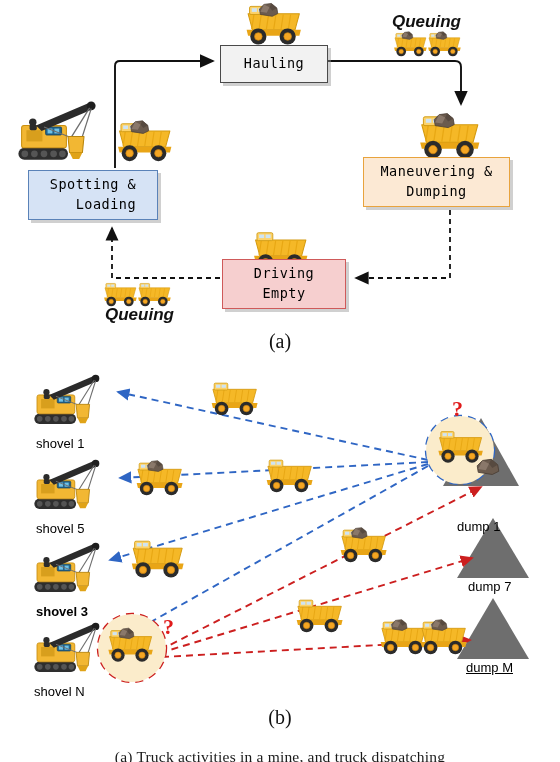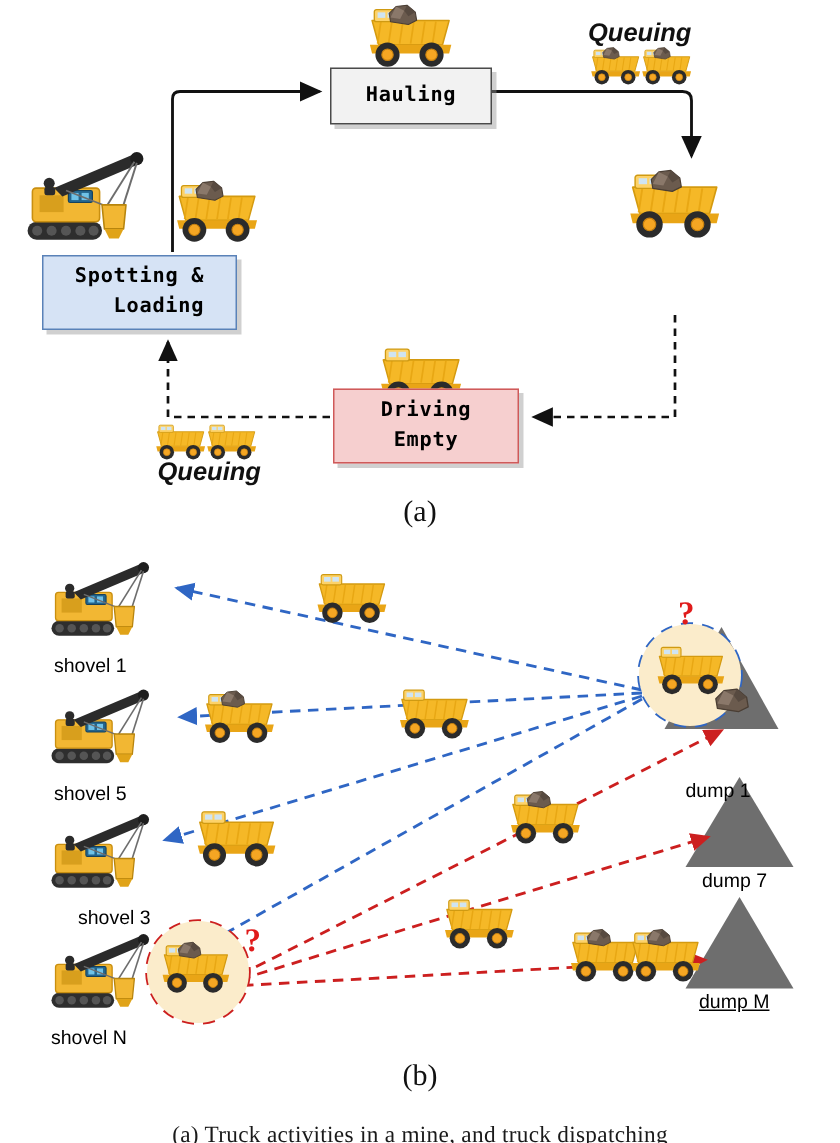--- a/index.html
+++ b/index.html
@@ -8,21 +8,21 @@
     width:560px;height:762px;position:relative;overflow:hidden;
     font-family:"Liberation Sans", sans-serif;color:#000;
   }
   .fig{position:absolute;left:0;top:0;width:560px;height:762px;}
   svg.layer{position:absolute;left:0;top:0;width:560px;height:762px;overflow:visible;}
 
   
   .pbox{
     position:absolute;box-sizing:border-box;
     font-family:"DejaVu Sans Mono","Liberation Mono",monospace;
-    font-size:13.5px;font-weight:700;letter-spacing:.5px;
+    font-size:13.5px;font-weight:400;letter-spacing:.5px;
     display:flex;align-items:center;justify-content:center;
     text-align:center;line-height:1.45;
     box-shadow:3px 3px 0 rgba(150,150,150,.45);
     z-index:6;
   }
   #box-hauling{left:220px;top:45px;width:108px;height:38px;
     background:#f2f2f2;border:1.6px solid #4a4a4a;}
   #box-spotting{left:28px;top:170px;width:130px;height:50px;
     background:#d6e3f5;border:1.6px solid #5a82b8;text-align:right;}
   #box-maneuvering{left:363px;top:157px;width:147px;height:50px;
@@ -133,20 +133,24 @@
     </g>
   </svg>
 
   <div class="highlight-disc" style="left:426px;top:416px;width:68px;height:68px;background:#fbeccb;"></div>
   <div class="highlight-disc" style="left:98px;top:614px;width:68px;height:68px;background:#fbeccb;"></div>
 
   <div class="pbox" id="box-hauling">
     <span>Hauling</span>
   </div>
 
+  <div class="pbox" id="box-maneuvering">
+    <span style="white-space:pre-line">Maneuvering &amp;
+Dumping</span>
+  </div>
 
   <div class="pbox" id="box-driving">
     <span style="white-space:pre-line">Driving
 Empty</span>
   </div>
 
   <div class="pbox" id="box-spotting">
     <span style="white-space:pre-line">Spotting &amp;
 Loading</span>
   </div>
@@ -480,21 +484,21 @@
           <line x1="99" y1="13" x2="86" y2="54" stroke="#6d6d6d" stroke-width="1.6"></line>
           <line x1="40" y1="36" x2="76" y2="50" stroke="#6d6d6d" stroke-width="1.4"></line>
           <path d="M70,48 L90,48 L88,68 L72,68 Z" fill="#f2b733" stroke="#b8850d" stroke-width="1.3" stroke-linejoin="round"></path>
           <path d="M72,68 L88,68 L84,76 L76,76 Z" fill="#e0a318"></path>
         </g>
       </svg>
     </div>
 
   <div class="site-label" style="left:36px;top:436px;">shovel 1</div>
   <div class="site-label" style="left:36px;top:521px;">shovel 5</div>
-  <div class="site-label" style="left:52px;top:604px;">shovel 3</div>
+  <div class="site-label" style="left:36px;top:604px;font-weight:bold;">shovel 3</div>
   <div class="site-label" style="left:34px;top:684px;">shovel N</div>
 
   <div class="site-label" style="left:457px;top:487px;margin-top:32px;">dump 1</div>
   <div class="site-label" style="left:468px;top:579px;">dump 7</div>
   <div class="site-label" style="left:466px;top:660px;text-decoration:underline;">dump M</div>
 
   <div class="sprite" style="left:203px;top:378px;">
       <svg width="62" height="40" viewBox="0 0 100 60" class="truck empty">
         <g>
           <path d="M16,16 L86,16 L80,38 L22,38 Z" fill="#f5b827" stroke="#d49a10" stroke-width="1.4" stroke-linejoin="round"></path>

